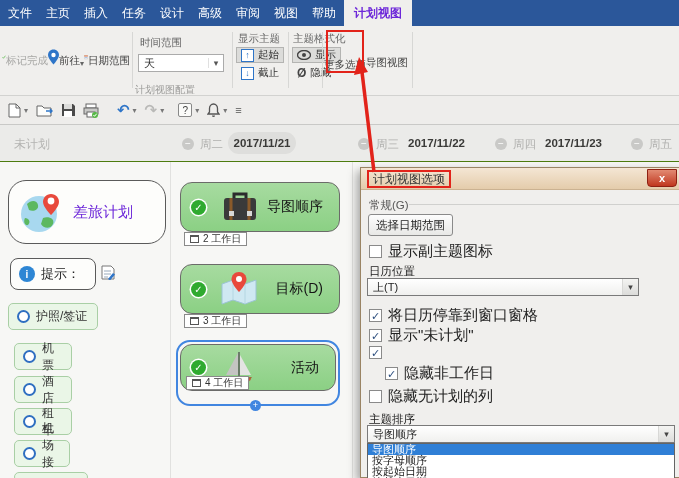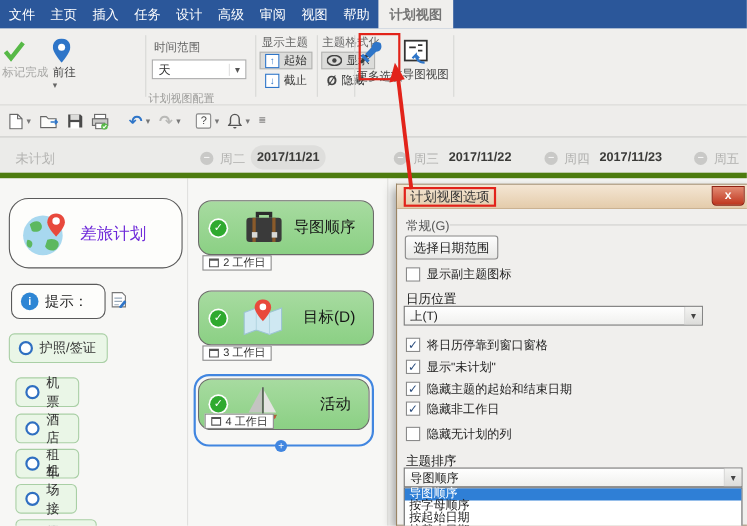--- a/index.html
+++ b/index.html
@@ -3,46 +3,46 @@
 <meta charset="utf-8">
 <style>
   *{margin:0;padding:0;box-sizing:border-box}
   html,body{width:679px;height:478px;overflow:hidden;background:#f7f7f5;
     font-family:"Liberation Sans","DejaVu Sans",sans-serif;position:relative}
   .abs{position:absolute}
 
   
   .menubar{left:0;top:0;width:679px;height:26px;background:#2b579a;display:flex;align-items:stretch;z-index:10}
   .menu-item{color:#fff;font-size:12px;padding:0 6px;margin-left:2px;display:flex;align-items:center;cursor:default}
-  .tab-active{background:#f0efed;color:#737373;font-weight:bold;padding:0 10px}
+  .tab-active{background:#f0efed;color:#6d28d9;font-weight:bold;padding:0 10px}
 
   
   .ribbon{left:0;top:26px;width:679px;height:70px;background:#f0efed;border-bottom:1px solid #d2d2d0;z-index:10}
   .rsep{position:absolute;top:6px;width:1px;height:56px;background:#d7d7d5}
-  .bigbtn{position:absolute;top:9px;display:flex;flex-direction:column;align-items:flex-start;font-size:10.5px;color:#444}
+  .bigbtn{position:absolute;top:20px;display:flex;flex-direction:row;align-items:flex-end;font-size:10.5px;color:#444}
   .bigbtn .lbl{margin-top:2px;white-space:nowrap}
   .disabled-lbl{color:#a6a6a4}
   .grp-title{position:absolute;font-size:10.5px;color:#666;white-space:nowrap}
   .smallbtn{position:absolute;height:16px;display:flex;align-items:center;gap:4px;font-size:10.5px;color:#333;padding:0 4px;border:1px solid transparent}
   .smallbtn.sel{background:#dcdcda;border-color:#b4b4b2}
   .combo{position:absolute;background:#fff;border:1px solid #ababab;display:flex;align-items:center;font-size:11px;color:#333;padding-left:5px}
   .combo .car{margin-left:auto;width:15px;text-align:center;color:#555;font-size:9px;border-left:1px solid #e0e0e0}
   .caption{position:absolute;font-size:10px;color:#9a9a98;text-align:left}
   .mini-ico{width:13px;height:13px;border:1px solid #2e75c8;color:#2e75c8;font-size:9px;display:flex;align-items:center;justify-content:center;background:#fff}
 
   
   .qat{left:0;top:96px;width:679px;height:29px;background:#eeedeb;border-bottom:1px solid #c9c9c7;display:flex;align-items:center;z-index:10}
   .qicon{margin-left:8px;display:flex;align-items:center;color:#555}
   .qcaret{font-size:8px;color:#777;margin-left:3px}
   .glyph-blue{color:#2e75c8;font-size:15px;font-weight:bold}
   .glyph-gray{color:#b9b9b7;font-size:15px;font-weight:bold}
   .helpbox{border:1px solid #888;font-size:10px;color:#444;width:14px;height:14px;display:flex;align-items:center;justify-content:center;border-radius:2px;background:#fbfbf9}
 
   
-  .timeline{left:0;top:125px;width:679px;height:37px;background:#ebebe9;border-bottom:5px solid #4d7c0f;z-index:5}
+  .timeline{left:0;top:125px;width:679px;height:37px;background:#ebebe9;border-bottom:1px solid #4d7c0f;z-index:5}
   .unplanned{position:absolute;left:14px;top:11px;font-size:12px;color:#b4b4b2}
   .daylbl{position:absolute;top:12px;font-size:11.5px;color:#b0b0ae}
   .datelbl{position:absolute;top:12px;font-size:11.5px;font-weight:bold;color:#3a3a38}
   .datepill{position:absolute;top:7px;height:22px;border-radius:11px;background:#dededc;display:flex;align-items:center;justify-content:center;font-size:11.5px;font-weight:bold;color:#3a3a38}
   .minus{position:absolute;top:13px;width:12px;height:12px;border-radius:50%;background:#c9c9c7;color:#fff;font-size:10px;line-height:11px;text-align:center}
 
   
   .vline{position:absolute;top:162px;width:1px;height:316px;background:#e1e1df}
   .central{left:8px;top:180px;width:158px;height:64px;border:1.5px solid #5a5a5a;border-radius:18px;background:#fdfdfb;display:flex;align-items:center;padding:0 10px;gap:10px;z-index:6}
   .central .t{font-size:15px;color:#6d28d9}
@@ -64,21 +64,21 @@
   .dtitle{height:22px;background:linear-gradient(#f4e6d4,#e4ccab);display:flex;align-items:center;padding-left:6px;border-bottom:1px solid #cbb291}
   .dtitle .txt{font-size:12px;color:#333;border:2px solid #e2231a;padding:0 4px;line-height:14px}
   .closebtn{position:absolute;right:8px;top:1px;width:30px;height:18px;background:linear-gradient(#e28a72,#c0371f);border:1px solid #8e2012;border-radius:0 0 4px 4px;color:#fff;font-size:11px;font-weight:bold;text-align:center;line-height:16px}
   .dsection{position:absolute;font-size:11.5px;color:#555}
   .dline{position:absolute;height:1px;background:#d0d0ce}
   .dbtn{position:absolute;height:22px;background:linear-gradient(#fdfdfd,#e8e8e6);border:1px solid #8a8a8a;border-radius:3px;font-size:11.5px;color:#222;display:flex;align-items:center;justify-content:center}
   .dvalue{position:absolute;font-size:11.5px;font-weight:600;color:#222}
   .cbrow{position:absolute;display:flex;align-items:center;gap:6px}
   .cb{width:13px;height:13px;background:#fff;border:1px solid #8a8a8a;font-size:11px;line-height:12px;text-align:center;color:#2c4e7e;flex:none}
   .cb.checked::after{content:"✓";font-weight:bold}
-  .cblbl{font-size:11px;color:#222}
+  .cblbl{font-size:15px;color:#222}
   .dlbl{position:absolute;font-size:11.5px;color:#222}
   .dselect{position:absolute;height:18px;background:linear-gradient(#fff,#f0f0ee);border:1px solid #7a7a7a;display:flex;align-items:center;font-size:11px;color:#222;padding-left:5px}
   .dselect .car{margin-left:auto;width:16px;text-align:center;font-size:9px;color:#444;border-left:1px solid #d8d8d6;align-self:stretch;line-height:17px;background:linear-gradient(#f4f4f2,#dcdcda)}
   .dlist{position:absolute;background:#fff;border:1px solid #646464;font-size:11px;color:#1a1a1a}
   .dlist .opt{height:11px;line-height:11px;padding-left:4px;white-space:nowrap}
   .dlist .opt.selopt{background:#2f7fd6;color:#fff}
 
   
   .redbox{left:326px;top:30px;width:38px;height:43px;border:2px solid #e2231a;z-index:50}
   .arrowsvg{left:0;top:0;width:679px;height:478px;z-index:60;pointer-events:none}
@@ -107,20 +107,28 @@
     <span class="lbl disabled-lbl">标记完成</span>
   </div>
   <div class="bigbtn" style="left:48px;width:36px">
     <svg width="16" height="22" viewBox="0 0 16 22">
         <path d="M8 0 C3 0 0 4 0 8 C0 13 8 22 8 22 C8 22 16 13 16 8 C16 4 13 0 8 0 Z" fill="#2e75c8"></path>
         <circle cx="8" cy="8" r="3.2" fill="#fff"></circle>
       </svg>
     <span class="lbl">前往</span>
     <span style="font-size:8px;color:#666">▾</span>
   </div>
+  <div class="bigbtn" style="left:84px;width:46px">
+    <svg width="22" height="22" viewBox="0 0 22 22">
+        <rect x="1" y="3" width="20" height="18" rx="2" fill="#fff" stroke="#555"></rect>
+        <rect x="1" y="3" width="20" height="5" fill="#e2642a"></rect>
+        <path d="M5 14 h12 M5 14 l3 -3 M5 14 l3 3 M17 14 l-3 -3 M17 14 l-3 3" stroke="#2e75c8" stroke-width="1.8" fill="none"></path>
+      </svg>
+    <span class="lbl">日期范围</span>
+  </div>
   <div class="rsep" style="left:132px"></div>
 
   <div class="grp-title" style="left:140px;top:10px">时间范围</div>
   <div class="combo" style="left:138px;top:28px;width:86px;height:18px">
     <span>天</span>
     <span class="car">▾</span>
   </div>
   <div class="rsep" style="left:232px"></div>
 
   <div class="grp-title" style="left:238px;top:6px">显示主题</div>
@@ -362,23 +370,22 @@
   <div class="cbrow" style="left:8px;top:138px">
     <span class="cb checked"></span>
     <span class="cblbl">将日历停靠到窗口窗格</span>
   </div>
   <div class="cbrow" style="left:8px;top:158px">
     <span class="cb checked"></span>
     <span class="cblbl">显示"未计划"</span>
   </div>
   <div class="cbrow" style="left:8px;top:178px">
     <span class="cb checked"></span>
-    <span class="cblbl">隐藏主题的起始和结束日期</span>
-  </div>
-  <div class="cbrow" style="left:8px;top:196px">
+  </div>
+  <div class="cbrow" style="left:24px;top:196px">
     <span class="cb checked"></span>
     <span class="cblbl">隐藏非工作日</span>
   </div>
   <div class="cbrow" style="left:8px;top:219px">
     <span class="cb"></span>
     <span class="cblbl">隐藏无计划的列</span>
   </div>
 
   <div class="dlbl" style="left:8px;top:244px">主题排序</div>
   <div class="dselect" style="left:6px;top:257px;width:308px">

